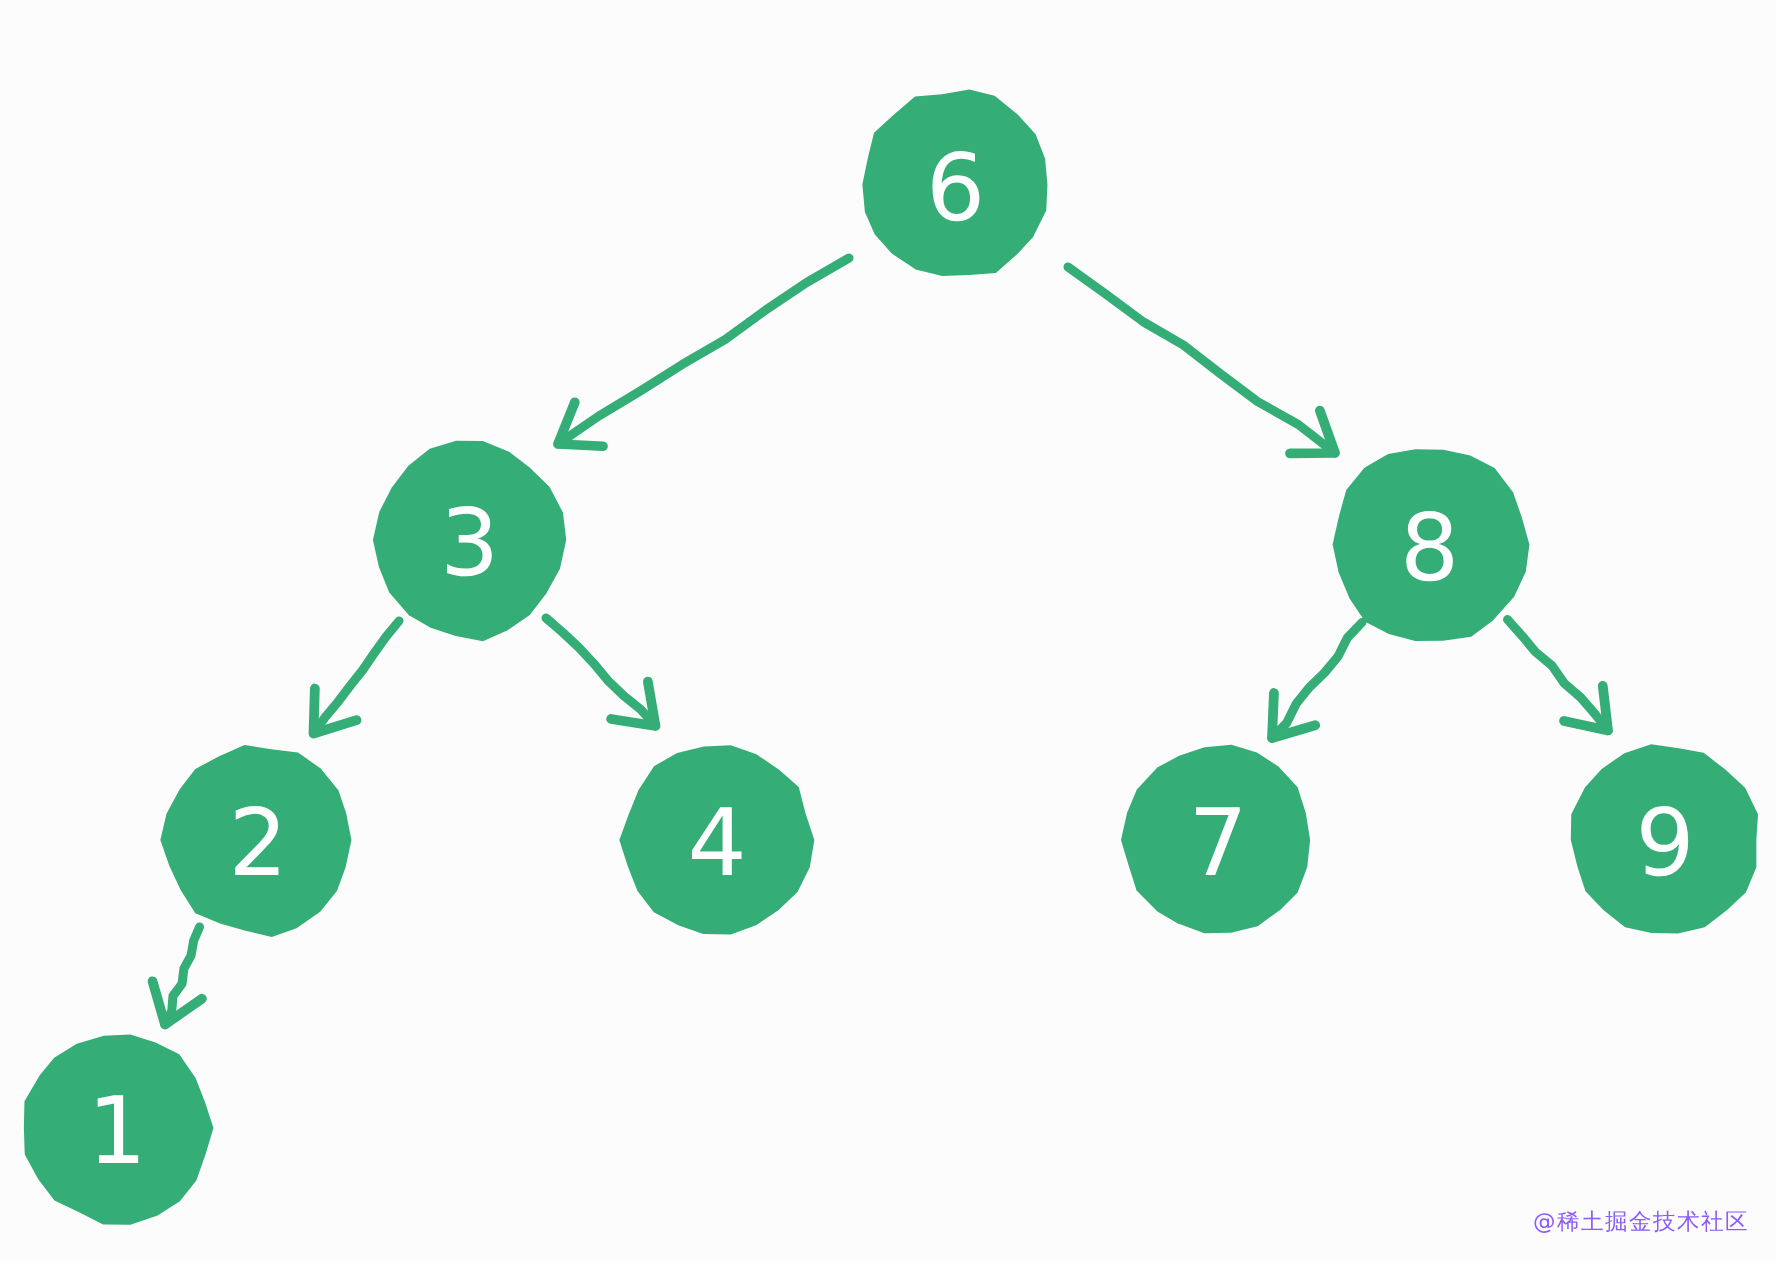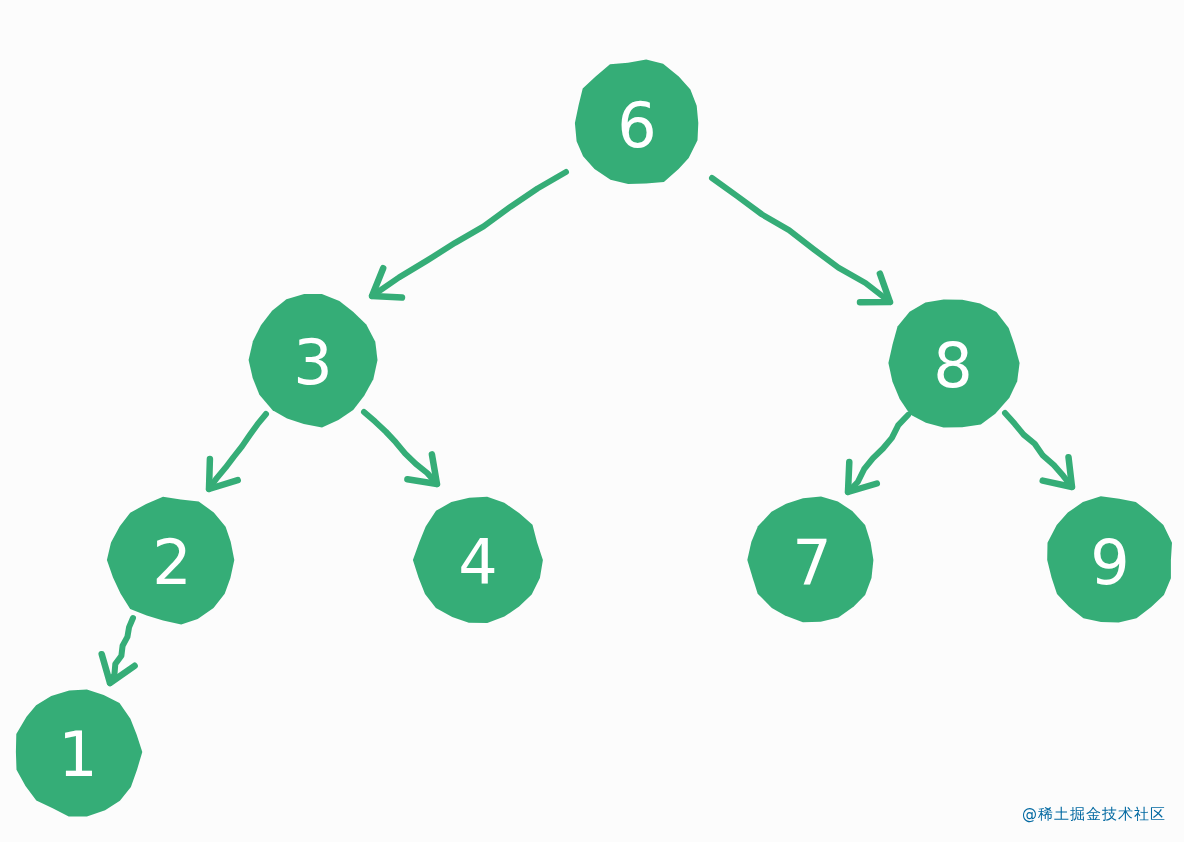--- a/index.html
+++ b/index.html
@@ -45,21 +45,21 @@
     fill: none;
     stroke: #35ad77;
     stroke-width: 6.5;
     stroke-linecap: round;
     stroke-linejoin: round;
   }
   #watermark {
     position: absolute;
     right: 18px;
     bottom: 18px;
-    color: #0369a1;
+    color: #8b5cf6;
     font-size: 15px;
     font-family: "DejaVu Sans", sans-serif;
     letter-spacing: 1px;
     white-space: nowrap;
     user-select: none;
   }
 </style>
 </head>
 <body>
 

